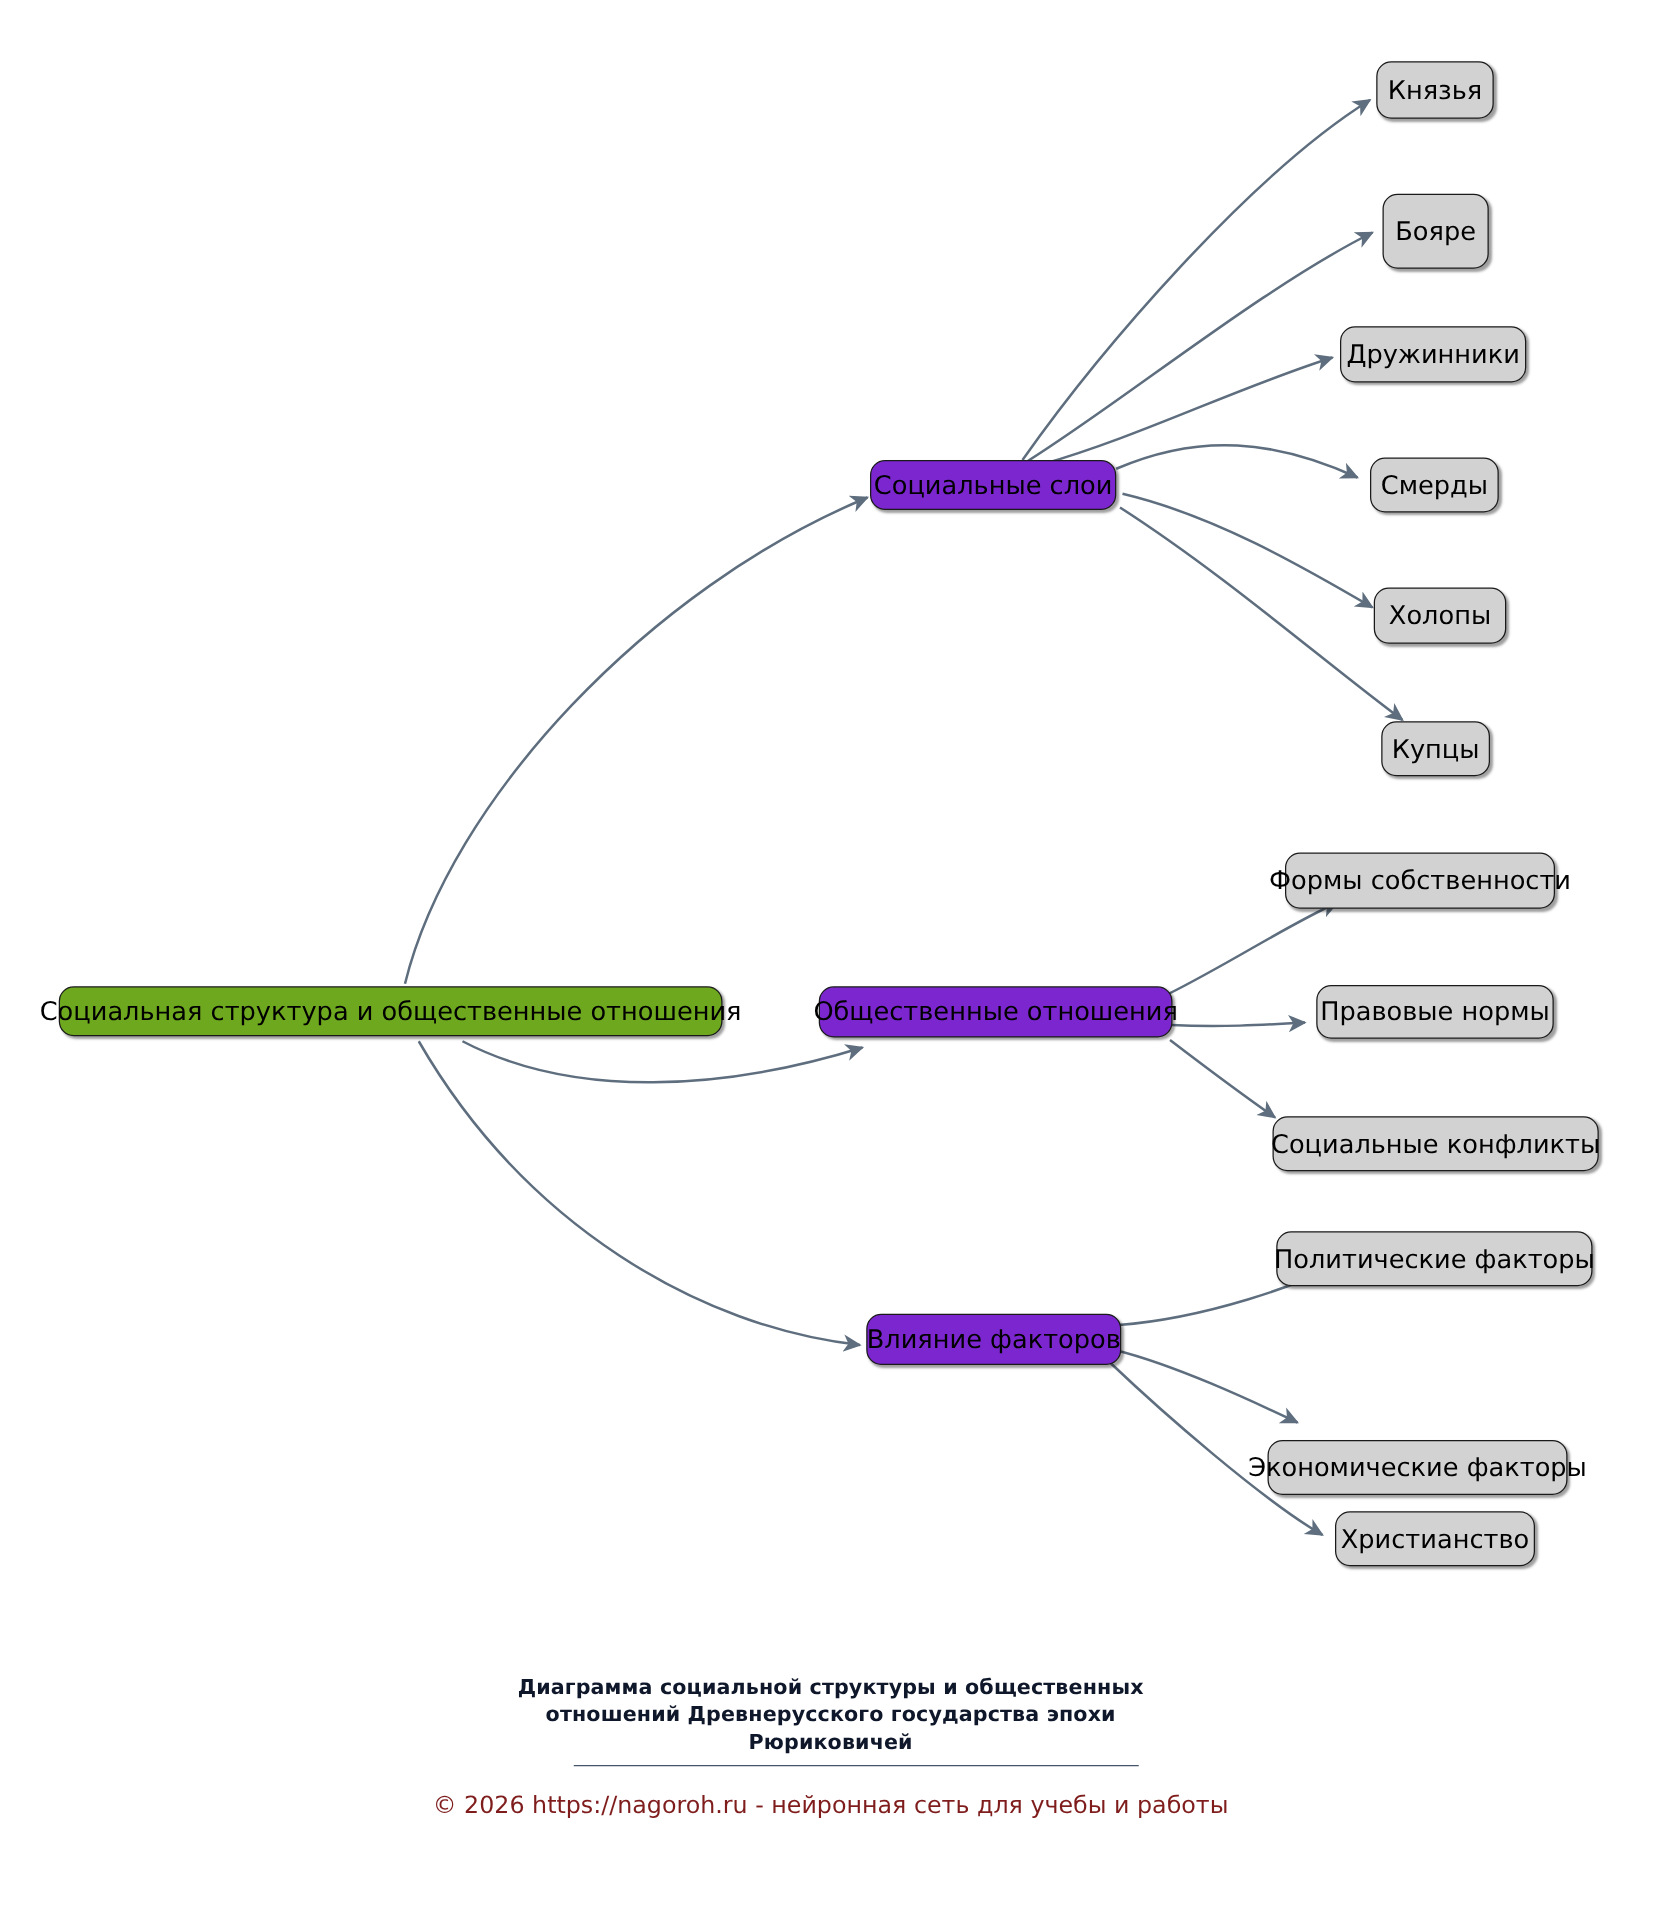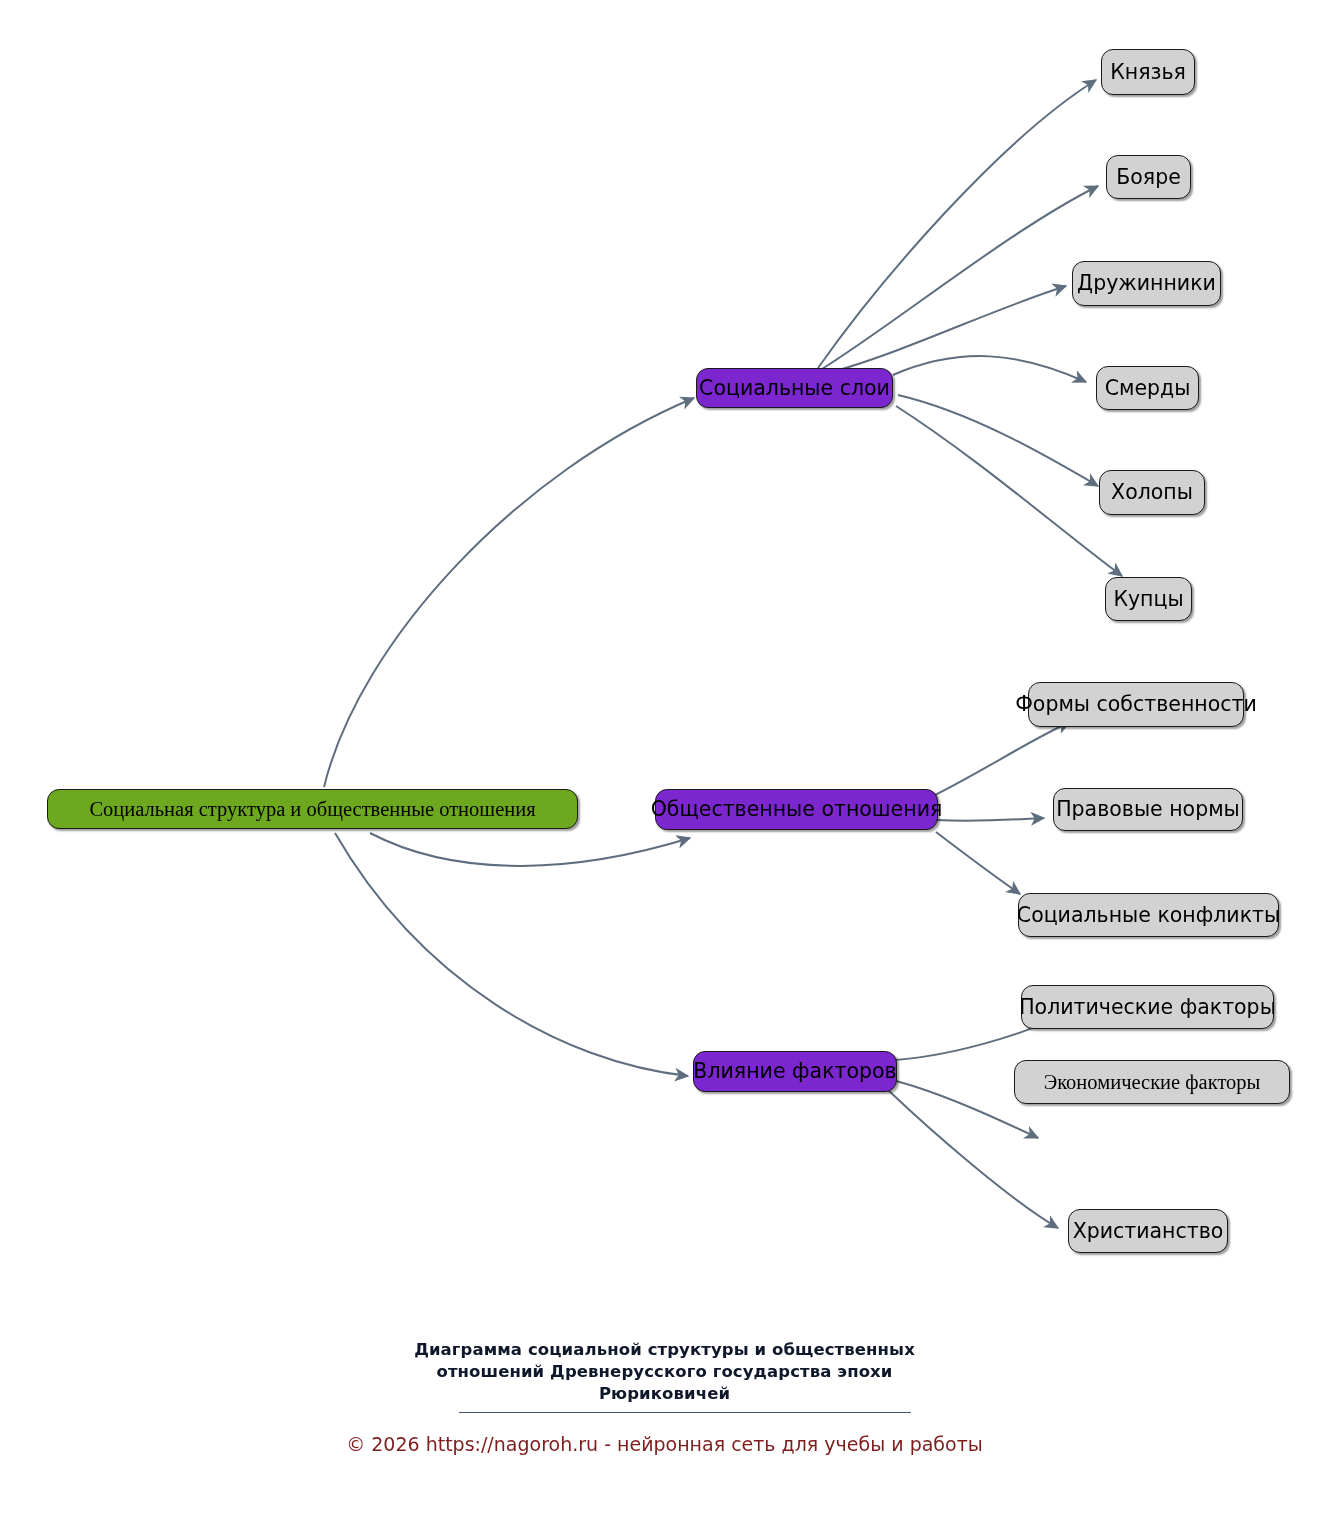--- a/index.html
+++ b/index.html
@@ -37,21 +37,20 @@
     border: 1.6px solid #1a1a1a;
     box-shadow: 2px 2px 2px rgba(0,0,0,0.38);
     white-space: nowrap;
     color: #000000;
     line-height: 1;
   }
   .node-root {
     background: #6ea81f;
     font-size: 20.5px;
     padding: 0 14px;
-    font-family: Liberation Serif, serif;
   }
   .node-branch {
     background: #7b26cf;
     font-size: 20.5px;
     padding: 0 14px;
   }
   .node-leaf {
     background: #d2d2d2;
     font-size: 20.5px;
     padding: 0 14px;
@@ -124,21 +123,21 @@
   </div>
 
   <div class="node node-branch" style="left:696px; top:368px; width:197px; height:40px;">
     <span>Социальные слои</span>
   </div>
 
   <div class="node node-leaf" style="left:1101px; top:49px; width:94px; height:46px;">
     <span>Князья</span>
   </div>
 
-  <div class="node node-leaf" style="left:1106px; top:155px; width:85px; height:44px;">
+  <div class="node node-leaf" style="left:1106px; top:155px; width:85px; height:60px;">
     <span>Бояре</span>
   </div>
 
   <div class="node node-leaf" style="left:1072px; top:261px; width:149px; height:45px;">
     <span>Дружинники</span>
   </div>
 
   <div class="node node-leaf" style="left:1096px; top:366px; width:103px; height:44px;">
     <span>Смерды</span>
   </div>
@@ -168,21 +167,21 @@
   </div>
 
   <div class="node node-branch" style="left:693px; top:1051px; width:204px; height:41px;">
     <span>Влияние факторов</span>
   </div>
 
   <div class="node node-leaf" style="left:1021px; top:985px; width:253px; height:44px;">
     <span>Политические факторы</span>
   </div>
 
-  <div class="node node-leaf" style="left:1014px; top:1060px; width:276px; height:44px;font-family:Liberation Serif, serif;">
+  <div class="node node-leaf" style="left:1014px; top:1152px; width:240px; height:44px;">
     <span>Экономические факторы</span>
   </div>
 
   <div class="node node-leaf" style="left:1068px; top:1209px; width:160px; height:44px;">
     <span>Христианство</span>
   </div>
 
   <div class="caption" style="top:1339px;">
     <span>Диаграмма социальной структуры и общественных</span>
   </div>

